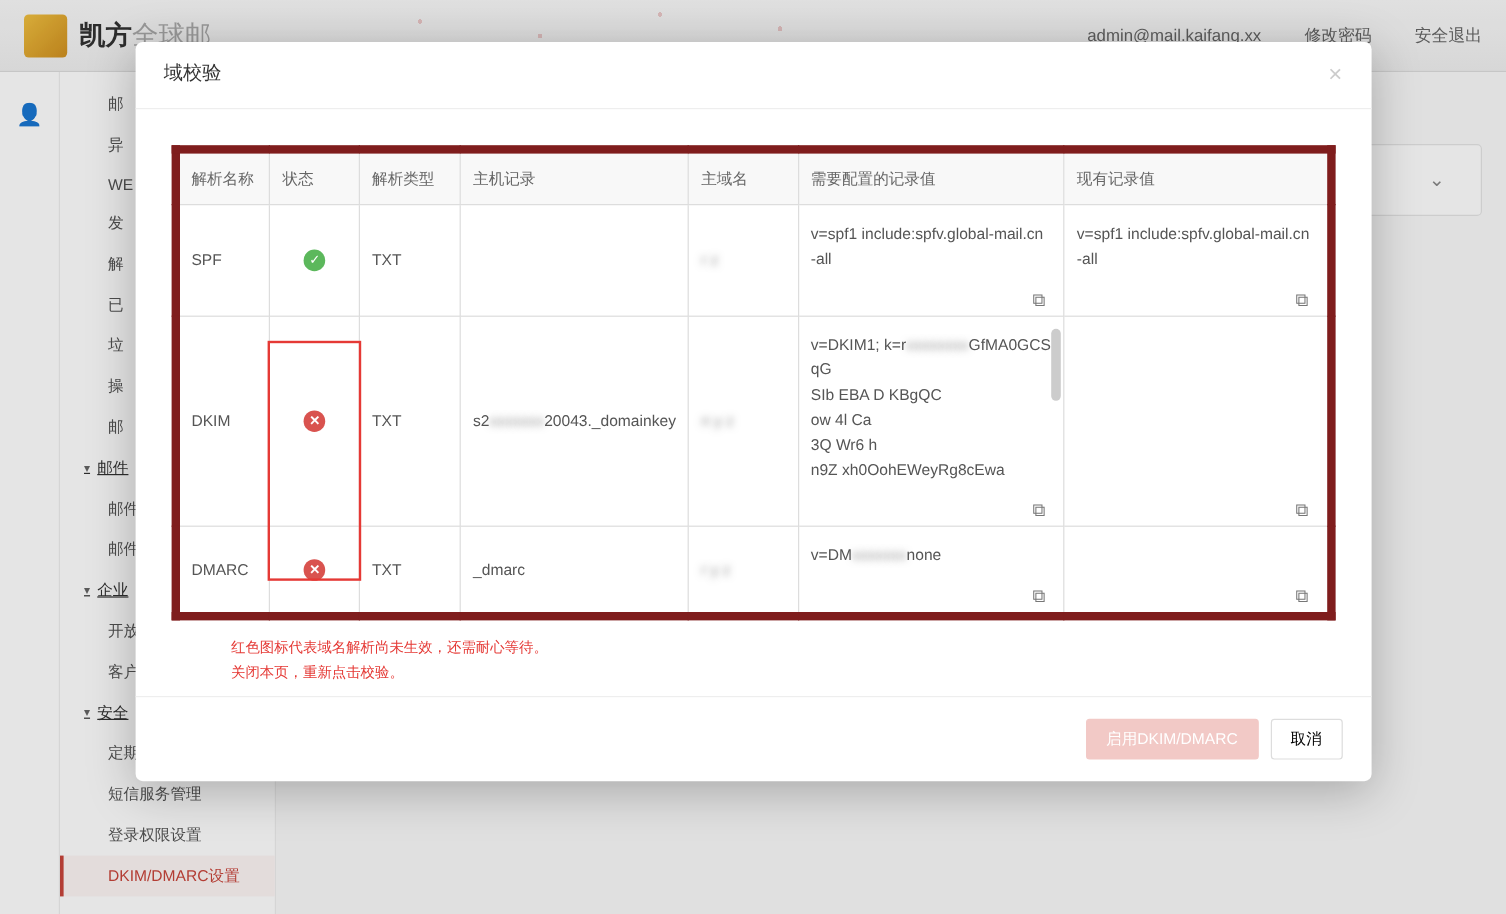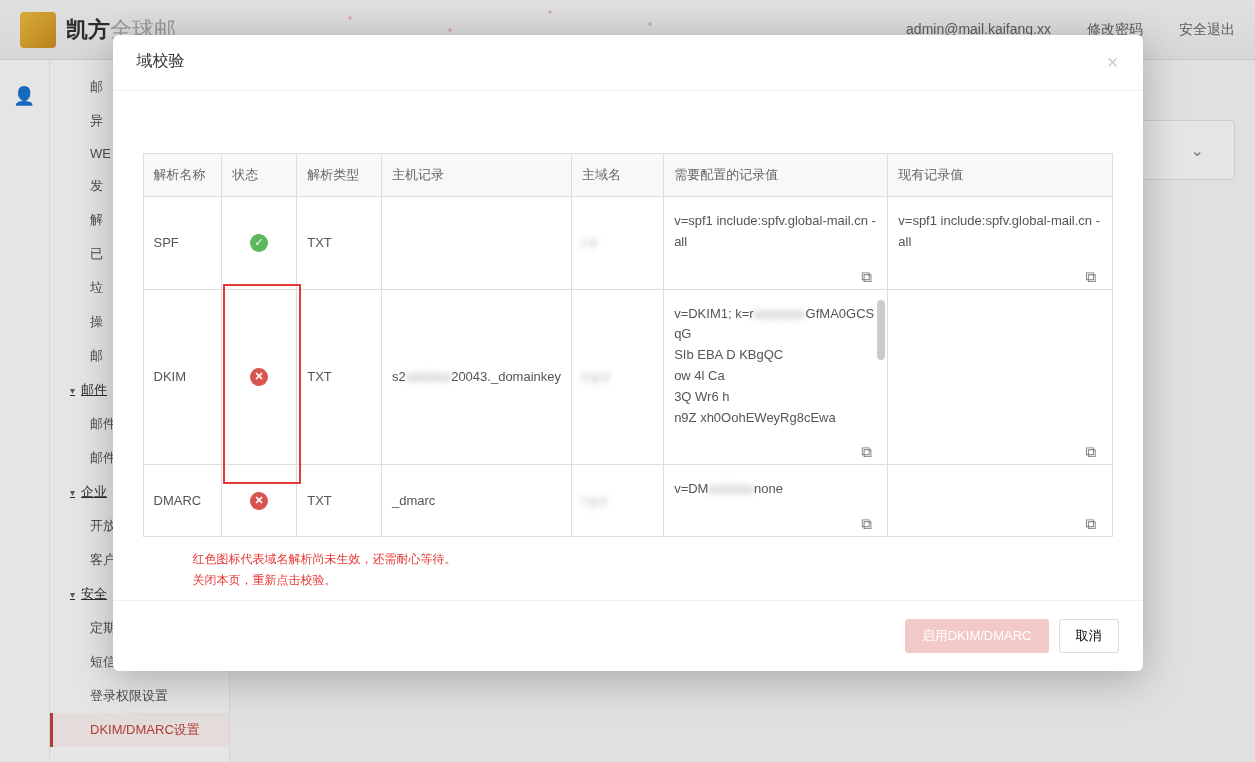--- a/index.html
+++ b/index.html
@@ -32,21 +32,21 @@
     .main-card { background: #fff; border: 1px solid #e5e5e5; border-radius: 4px; height: 60px; display: flex; align-items: center; justify-content: flex-end; padding: 0 30px; }
     .chevron-down { color: #888; font-size: 16px; }
     
     
     .modal { position: absolute; top: 35px; left: 50%; transform: translateX(-50%); width: 1030px; background: #fff; border-radius: 6px; box-shadow: 0 8px 40px rgba(0,0,0,0.25); display: flex; flex-direction: column; }
     .modal-header { padding: 16px 24px; border-bottom: 1px solid #eee; display: flex; justify-content: space-between; align-items: flex-start; }
     .modal-title { font-size: 16px; color: #333; }
     .modal-close { color: #ccc; font-size: 20px; cursor: pointer; }
     .modal-body { padding: 30px 30px 10px; }
     
-    .dns-table { width: 100%; border-collapse: collapse; border: 1px solid #7f1d1d; margin-top: 32px; }
+    .dns-table { width: 100%; border-collapse: collapse; border: 7px solid #7f1d1d; }
     .dns-table th { background: #f8f8f8; border: 1px solid #ddd; padding: 12px 10px; text-align: left; font-size: 13px; font-weight: normal; color: #666; }
     .dns-table td { border: 1px solid #ddd; padding: 14px 10px; font-size: 13px; color: #555; vertical-align: middle; position: relative; }
     .dns-table td.val-cell { word-break: break-all; line-height: 1.6; padding-bottom: 36px; }
     .col-name { width: 80px; }
     .col-status { width: 80px; text-align: center; }
     .col-type { width: 90px; }
     .col-host { width: 100px; }
     .col-domain { width: 100px; }
     .col-required { width: 250px; }
     .col-current { width: 250px; }

